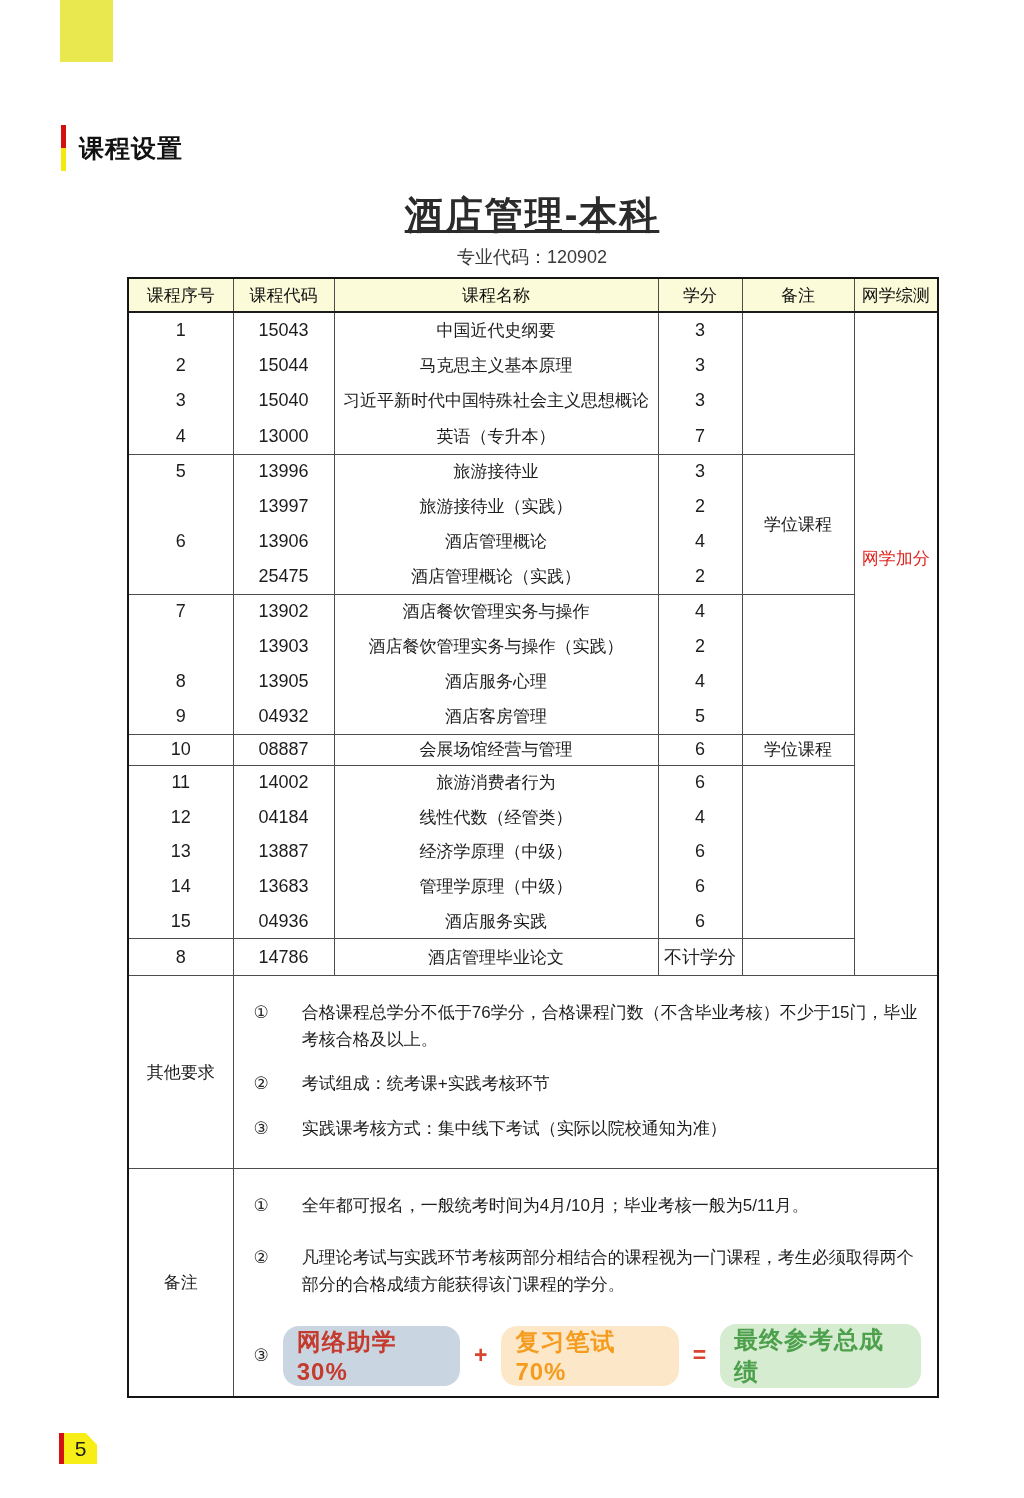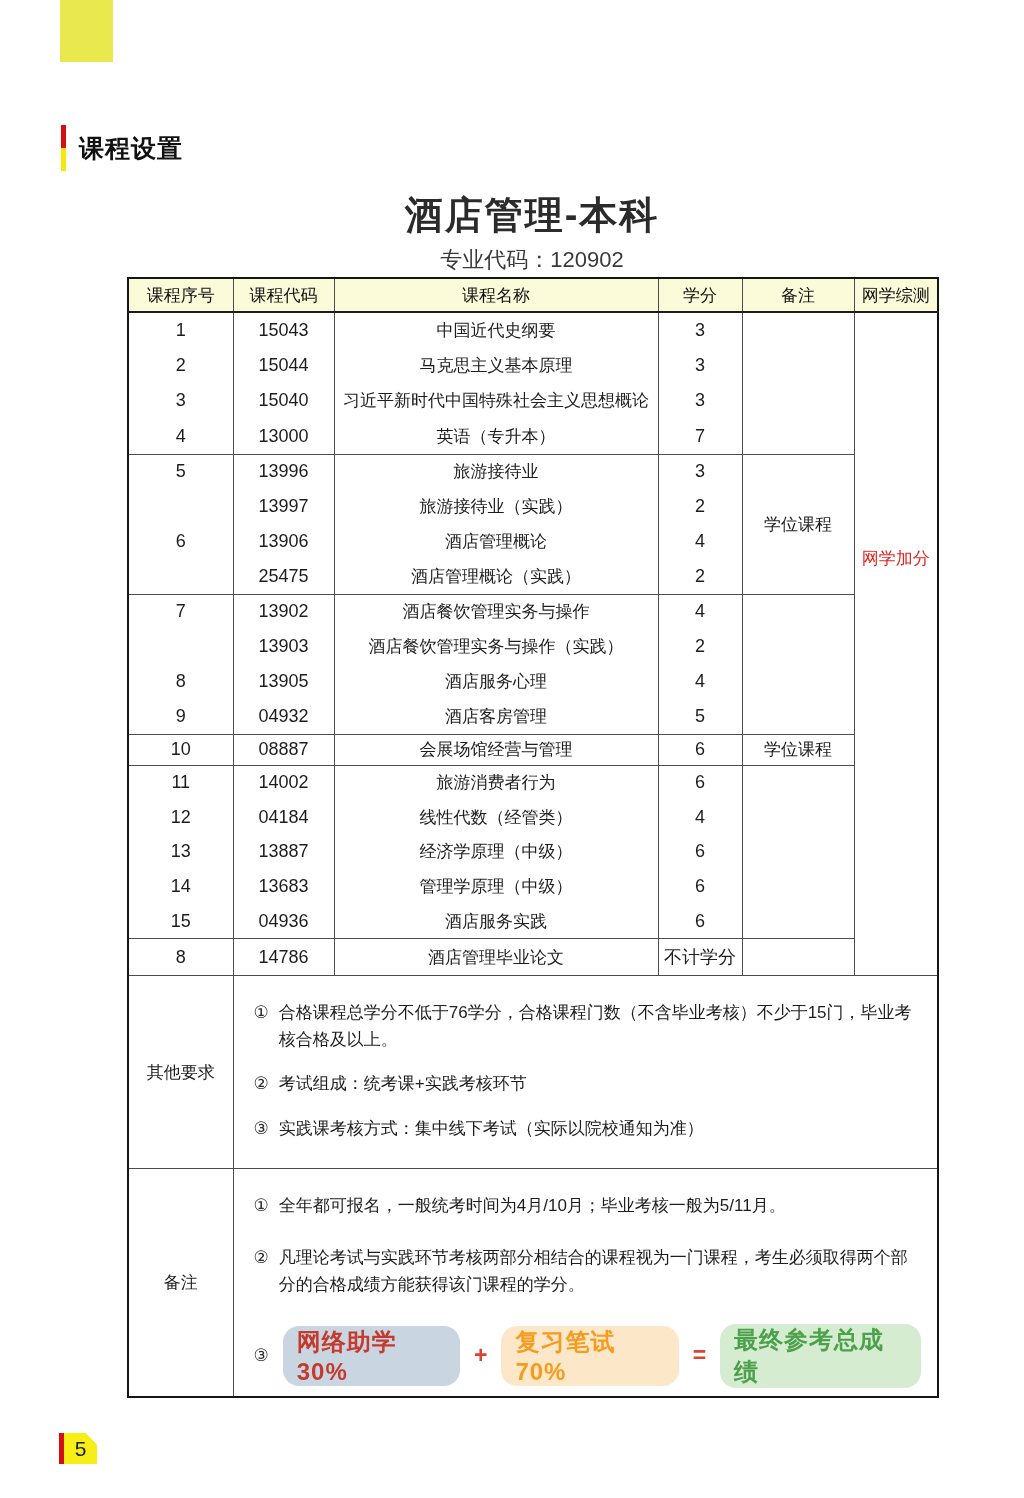--- a/index.html
+++ b/index.html
@@ -26,24 +26,25 @@
   .bar-stack { width: 5px; height: 46px; display: flex; flex-direction: column; margin-right: 13px; }
   .bar-red    { width: 5px; height: 23px; background: var(--bar_red, #d40f0f); }
   .bar-yellow { width: 5px; height: 23px; background: var(--bar_yellow, #f5e90c); }
   .section-heading h2 { font-size: 25px; font-weight: 700; color: #111; letter-spacing: 1px; }
 
   
   .title {
     position: absolute; left: 127px; top: 190px; width: 810px;
     text-align: center; font-size: 38px; font-weight: 900; color: #2b2b2b;
     letter-spacing: 2px;
+    text-decoration: underline;
   }
   .subtitle {
     position: absolute; left: 127px; top: 245px; width: 810px;
-    text-align: center; font-size: 22px; color: #3a3a3a;
+    text-align: center; font-size: 18px; color: #3a3a3a;
   }
 
   
   table.course-table {
     position: absolute; left: 127px; top: 277px; width: 810px;
     border-collapse: collapse; table-layout: fixed;
     border: 2px solid #151515;
   }
   .course-table th {
     background: var(--header_bg, #fbfbd9);
@@ -66,21 +67,21 @@
   }
 
   
   .label-cell { font-size: 17px; color: #1d1d1d; }
   .content-cell {
     text-align: left !important; vertical-align: top !important;
     padding: 24px 16px 8px 20px !important;
   }
   .req-item { display: flex; align-items: flex-start; margin-bottom: 18px; line-height: 1.55; font-size: 17px; }
   .req-item .num-circ { flex: none; margin-right: 10px; font-size: 17px; color: #2a2a2a; }
-  .req-item .item-text { flex: 1; }
+  .req-item .item-text { flex: 1; margin-left: 23px; }
   .notes .req-item { margin-bottom: 26px; }
 
   .formula-row { display: flex; align-items: center; margin-top: 4px; }
   .formula-row .num-circ { margin-right: 14px; font-size: 17px; color: #2a2a2a; }
   .pill {
     display: inline-block; border-radius: 16px; padding: 0 14px;
     font-size: 24px; font-weight: 700; letter-spacing: 1px;
   }
   .pill-net    { background: var(--pill1_bg, #c9d6e2); color: var(--pill1_text, #c43b2e); }
   .pill-review { background: var(--pill2_bg, #fce8c9); color: var(--pill2_text, #f59b1e); }

